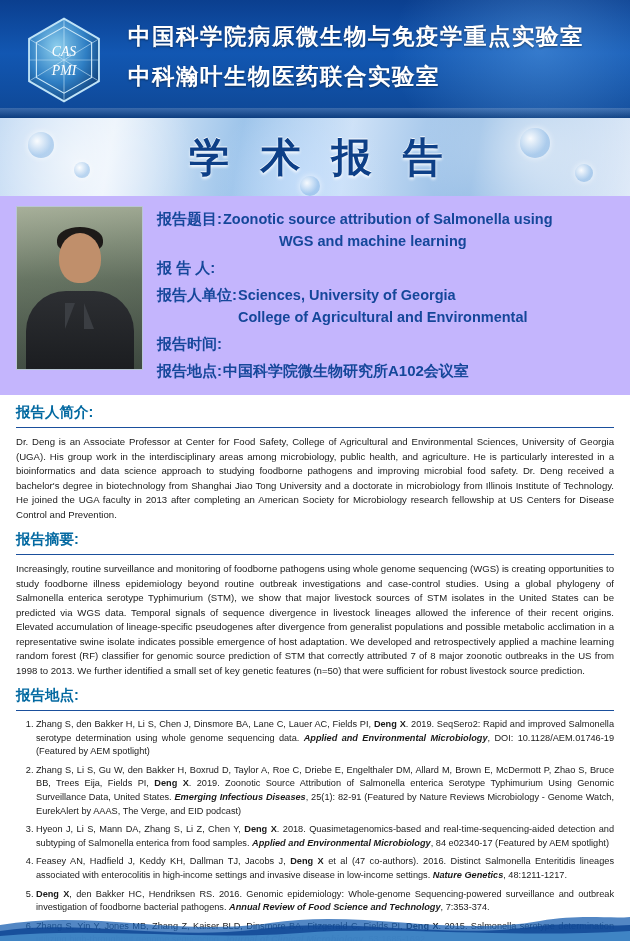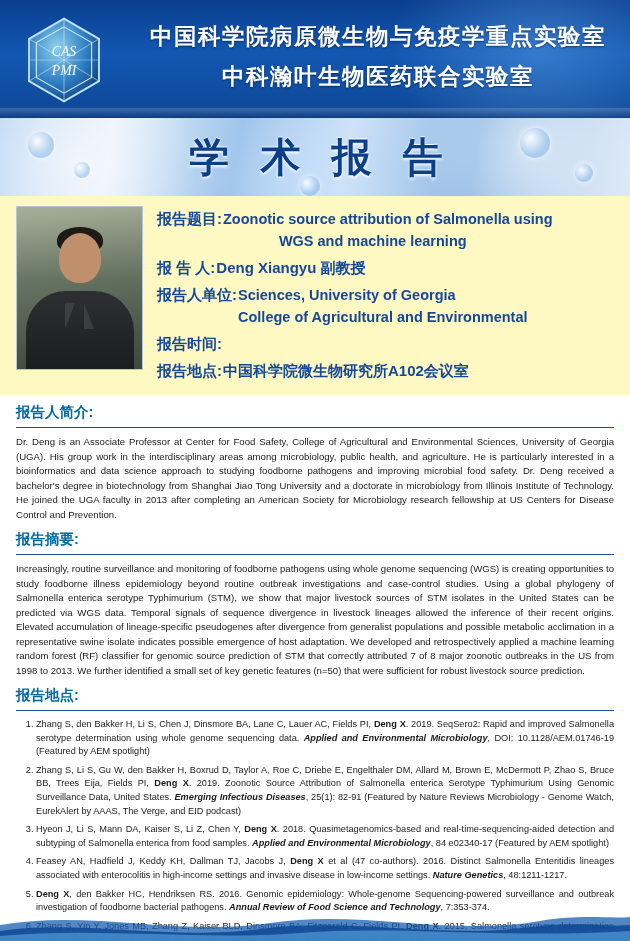--- a/index.html
+++ b/index.html
@@ -46,24 +46,24 @@
   }
   .logo {
     position: absolute;
     left: 18px;
     top: 14px;
     width: 92px;
     height: 92px;
   }
   .header-titles {
     position: absolute;
-    left: 136px;
+    left: 128px;
     top: 20px;
     right: 10px;
-    text-align: center;
+    text-align: left;
     color: #ffffff;
   }
   .header-title-main {
     font-size: 22.5px;
     font-weight: bold;
     letter-spacing: 1.5px;
     line-height: 34px;
     text-shadow: 0 1px 2px rgba(0,0,0,0.45);
     white-space: nowrap;
   }
@@ -103,21 +103,21 @@
     font-weight: bold;
     letter-spacing: 10px;
     color: #0d3f87;
     text-shadow: 0 2px 3px rgba(255,255,255,0.9), 0 -1px 0 rgba(255,255,255,0.8);
   }
 
   
   .info {
     position: relative;
     padding: 10px 16px 8px 16px;
-    background: #fef9c3;
+    background: #c4b5fd;
     display: flex;
     gap: 14px;
   }
   .photo {
     width: 125px;
     height: 162px;
     flex: 0 0 125px;
     border: 1px solid #b9c6d4;
     background: linear-gradient(160deg, #7f8c7a 0%, #5f6f5e 35%, #3e4a42 100%);
     position: relative;
@@ -321,21 +321,20 @@
         <span class="info-colon">:</span>
         <span class="info-value-block">
           <span>Zoonotic source attribution of Salmonella using</span>
           <span class="center-2nd">WGS and machine learning</span>
         </span>
       </div>
 
       <div class="info-row">
         <span class="info-label">报 告 人</span>
         <span class="info-colon">:</span>
-        <span class="info-value">Deng Xiangyu 副教授</span>
       </div>
 
       <div class="info-row two-line">
         <span class="info-label">报告人单位</span>
         <span class="info-colon">:</span>
         <span class="info-value-block">
           <span style="display:block;">Sciences, University of Georgia</span>
           <span>College of Agricultural and Environmental</span>
         </span>
       </div>
@@ -364,21 +363,21 @@
     <div class="divider"></div>
     <div class="para">Increasingly, routine surveillance and monitoring of foodborne pathogens using whole genome sequencing (WGS) is creating opportunities to study foodborne illness epidemiology beyond routine outbreak investigations and case-control studies. Using a global phylogeny of Salmonella enterica serotype Typhimurium (STM), we show that major livestock sources of STM isolates in the United States can be predicted via WGS data. Temporal signals of sequence divergence in livestock lineages allowed the inference of their recent origins. Elevated accumulation of lineage-specific pseudogenes after divergence from generalist populations and possible metabolic acclimation in a representative swine isolate indicates possible emergence of host adaptation. We developed and retrospectively applied a machine learning random forest (RF) classifier for genomic source prediction of STM that correctly attributed 7 of 8 major zoonotic outbreaks in the US from 1998 to 2013. We further identified a small set of key genetic features (n=50) that were sufficient for robust livestock source prediction.</div>
   </div>
 
   <div class="section">
     <div class="section-title">报告地点:</div>
     <div class="divider"></div>
     <ol class="pub-list" id="pub-list">
         <li><span>Zhang S, den Bakker H, Li S, Chen J, Dinsmore BA, Lane C, Lauer AC, Fields PI, </span><b>Deng X</b><span>. 2019. SeqSero2: Rapid and improved Salmonella serotype determination using whole genome sequencing data. </span><i><b>Applied and Environmental Microbiology</b></i><span>, DOI: 10.1128/AEM.01746-19 (Featured by AEM spotlight)</span></li>
         <li><span>Zhang S, Li S, Gu W, den Bakker H, Boxrud D, Taylor A, Roe C, Driebe E, Engelthaler DM, Allard M, Brown E, McDermott P, Zhao S, Bruce BB, Trees Eija, Fields PI, </span><b>Deng X</b><span>. 2019. Zoonotic Source Attribution of Salmonella enterica Serotype Typhimurium Using Genomic Surveillance Data, United States. </span><i><b>Emerging Infectious Diseases</b></i><span>, 25(1): 82-91 (Featured by Nature Reviews Microbiology - Genome Watch, EurekAlert by AAAS, The Verge, and EID podcast)</span></li>
-        <li><span>Hyeon J, Li S, Mann DA, Kaiser S, Li Z, Chen Y, </span><b>Deng X</b><span>. 2018. Quasimetagenomics-based and real-time-sequencing-aided detection and subtyping of Salmonella enterica from food samples. </span><i><b>Applied and Environmental Microbiology</b></i><span>, 84 e02340-17 (Featured by AEM spotlight)</span></li>
+        <li><span>Hyeon J, Li S, Mann DA, Zhang S, Li Z, Chen Y, </span><b>Deng X</b><span>. 2018. Quasimetagenomics-based and real-time-sequencing-aided detection and subtyping of Salmonella enterica from food samples. </span><i><b>Applied and Environmental Microbiology</b></i><span>, 84 e02340-17 (Featured by AEM spotlight)</span></li>
         <li><span>Feasey AN, Hadfield J, Keddy KH, Dallman TJ, Jacobs J, </span><b>Deng X</b><span> et al (47 co-authors). 2016. Distinct Salmonella Enteritidis lineages associated with enterocolitis in high-income settings and invasive disease in low-income settings. </span><i><b>Nature Genetics</b></i><span>, 48:1211-1217.</span></li>
         <li><span></span><b>Deng X</b><span>, den Bakker HC, Hendriksen RS. 2016. Genomic epidemiology: Whole-genome Sequencing-powered surveillance and outbreak investigation of foodborne bacterial pathogens. </span><i><b>Annual Review of Food Science and Technology</b></i><span>, 7:353-374.</span></li>
         <li><span>Zhang S, Yin Y, Jones MB, Zhang Z, Kaiser BLD, Dinsmore BA, Fitzgerald C, Fields PI, </span><b>Deng X</b><span>. 2015. Salmonella serotype determination utilizing high-throughput genome sequencing. </span><i><b>Journal of Clinical Microbiology</b></i><span>, 53:1685-1692.</span></li>
       </ol>
   </div>
 
   <div class="footer">
     <svg width="630" height="34" viewBox="0 0 630 34" preserveAspectRatio="none">
       <path d="M0,18 C90,2 180,30 270,16 C360,2 450,30 540,14 C580,7 610,12 630,10 L630,34 L0,34 Z" fill="#1a5fb0" opacity="0.75"></path>
       <path d="M0,24 C80,12 170,34 260,22 C350,10 440,32 530,20 C575,14 605,20 630,18 L630,34 L0,34 Z" fill="#0e4795" opacity="0.85"></path>

